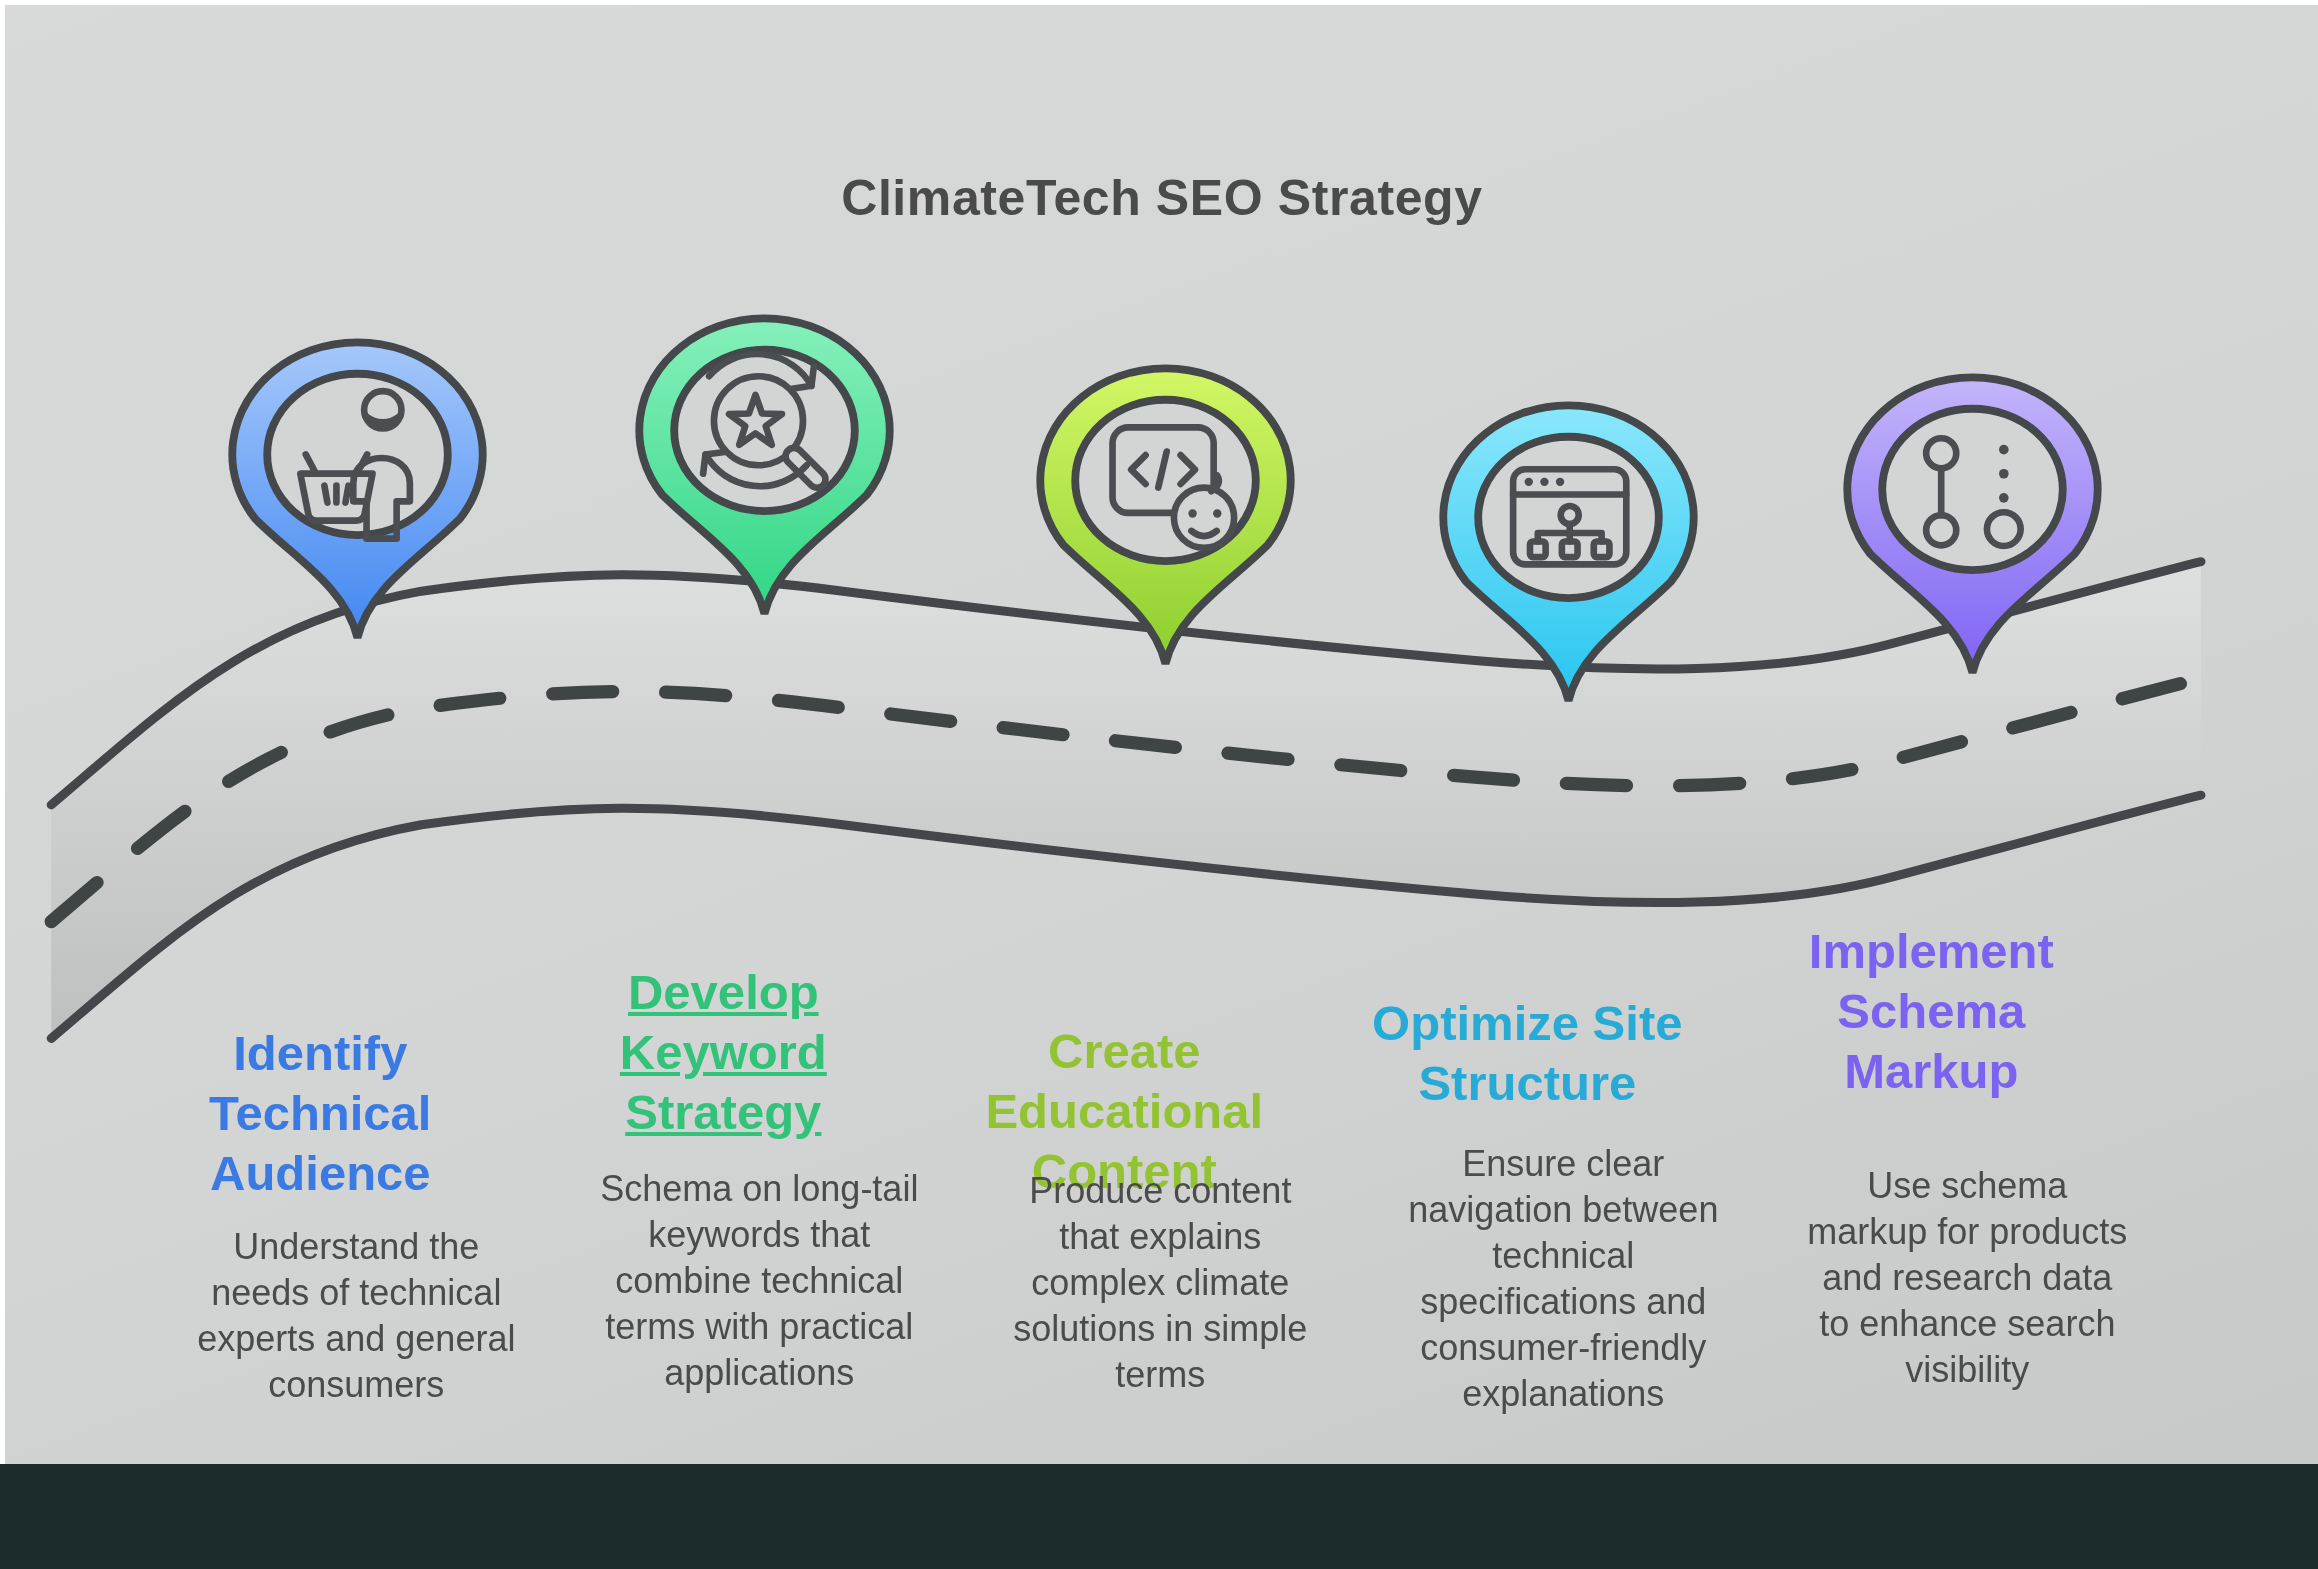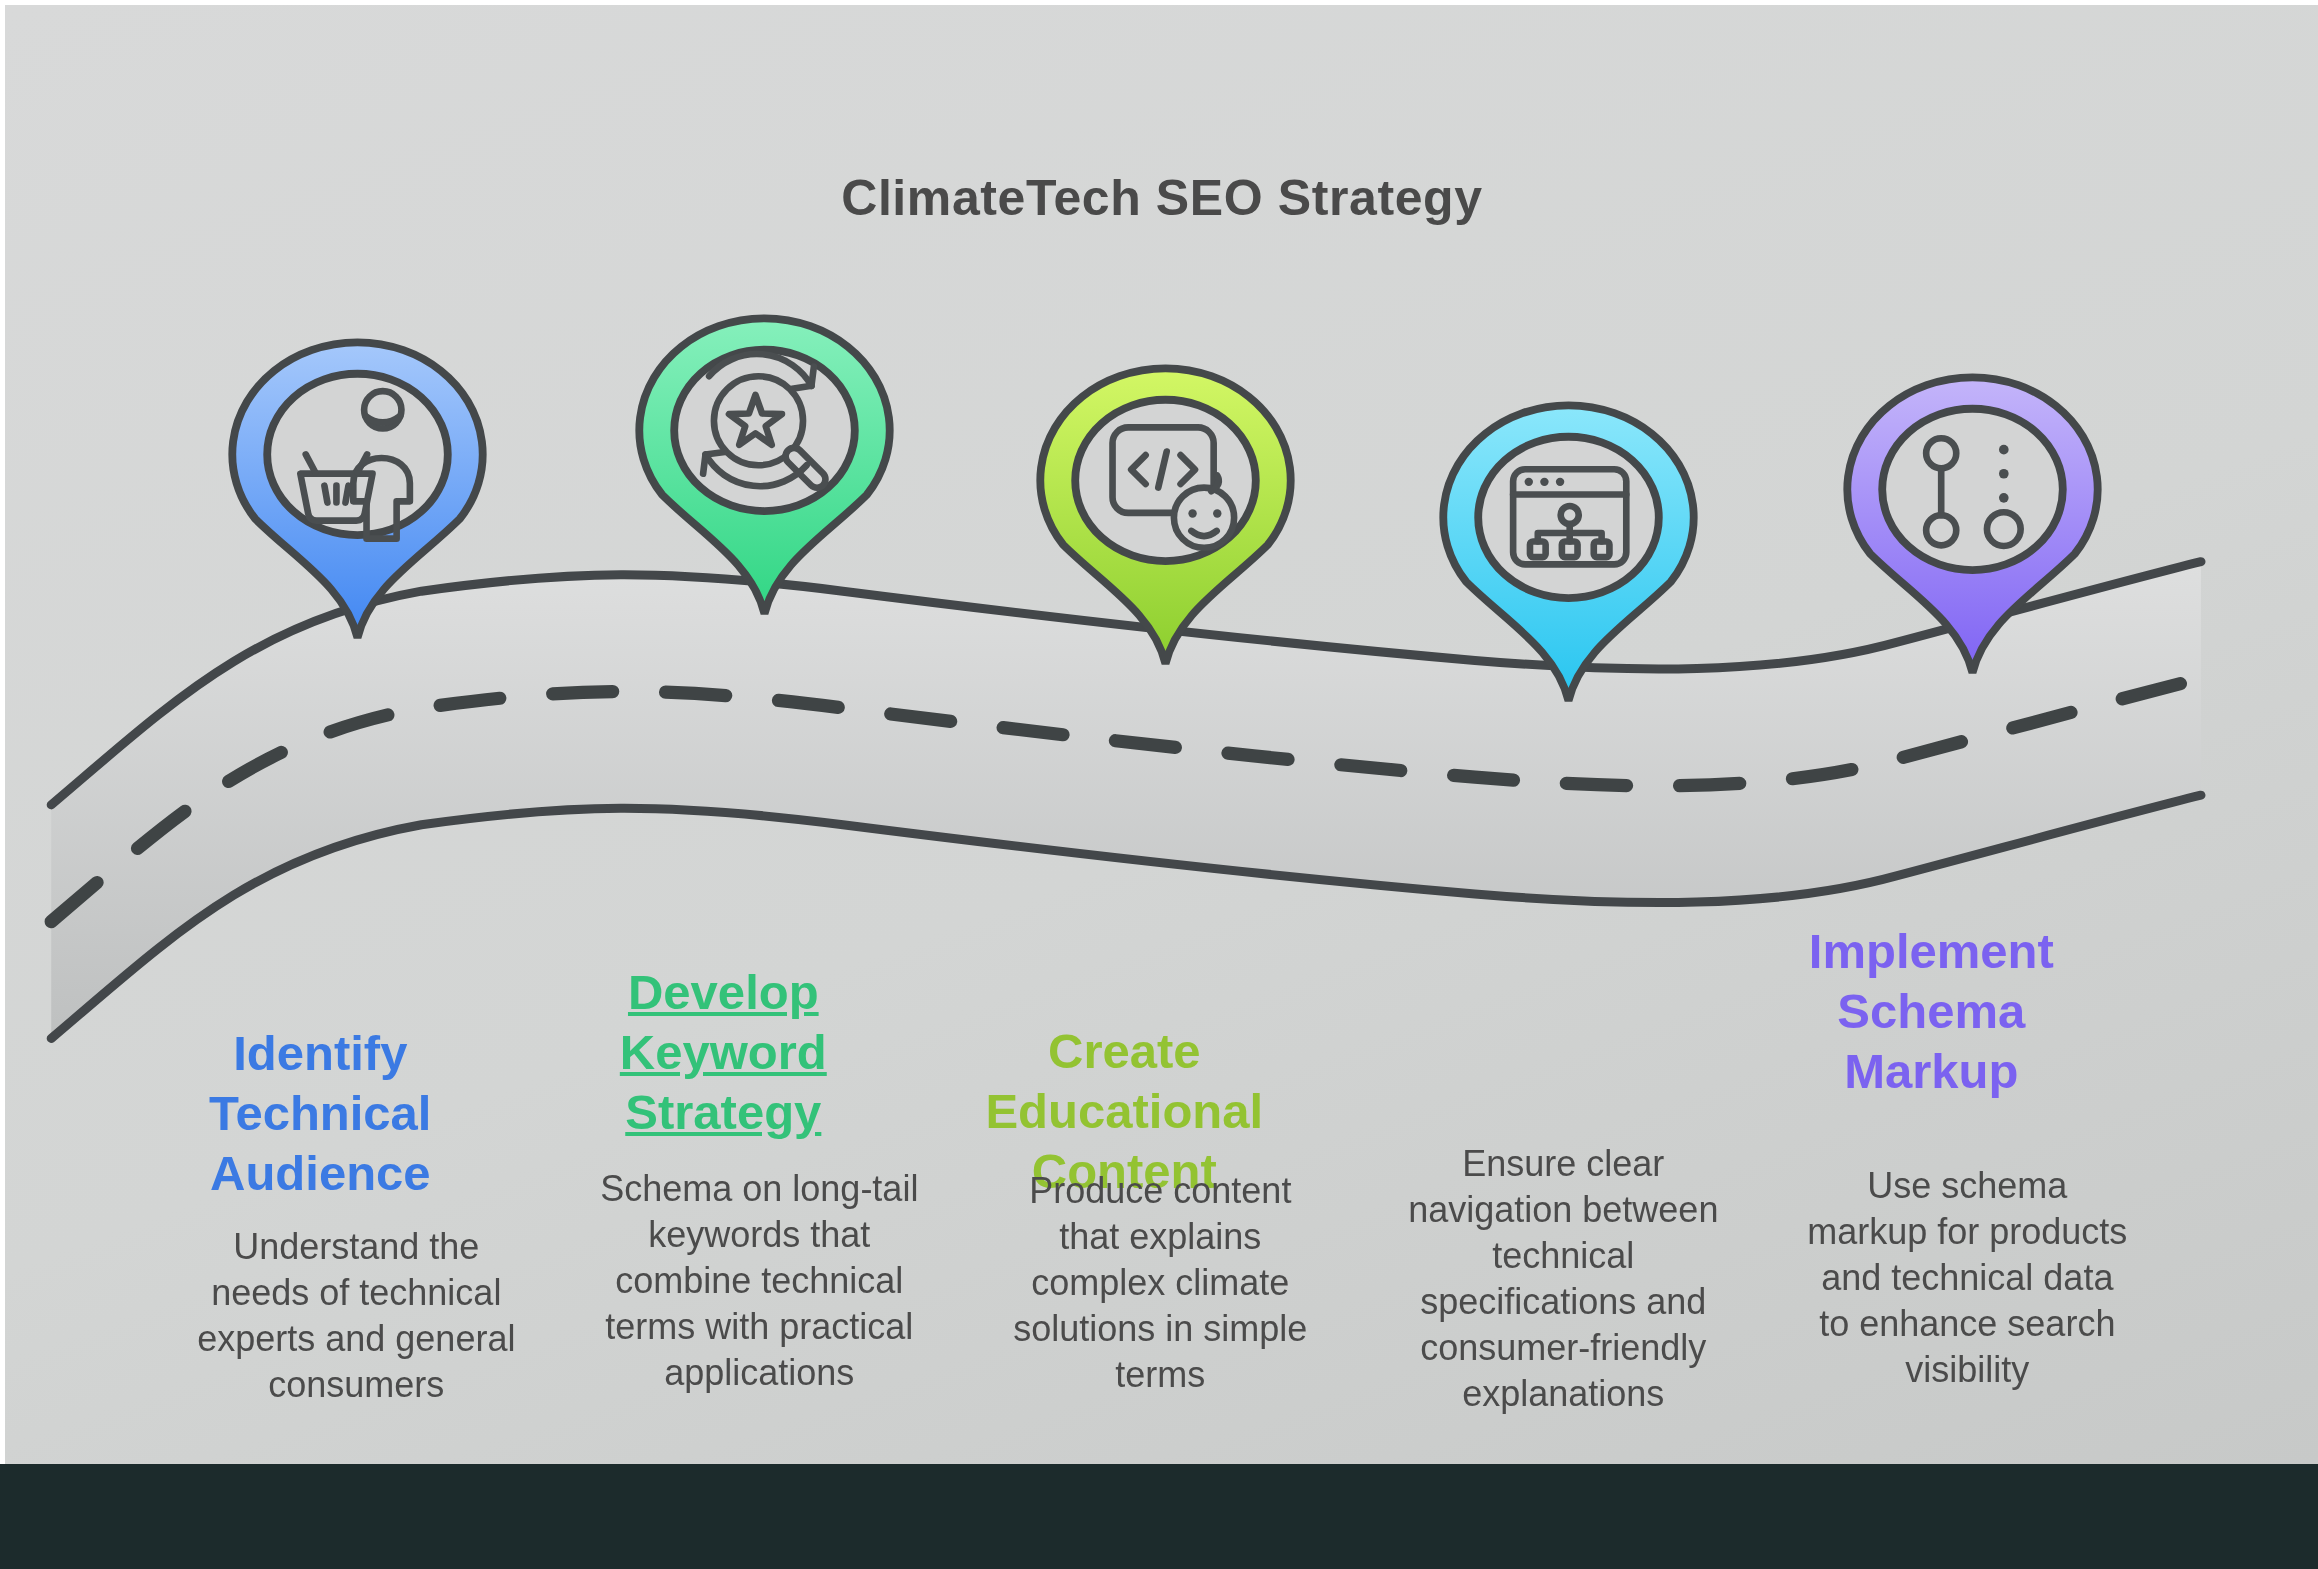--- a/index.html
+++ b/index.html
@@ -190,32 +190,34 @@
 
   <div class="col-heading hc2" style="left:927px;top:1016px;">Create
 Educational
 Content</div>
   <div class="col-body" style="left:957px;top:1163px;">Produce content
 that explains
 complex climate
 solutions in simple
 terms</div>
 
+  <div class="col-heading hc3" style="left:1330px;top:988px;">Optimize Site
+Structure</div>
   <div class="col-body" style="left:1360px;top:1136px;">Ensure clear
 navigation between
 technical
 specifications and
 consumer-friendly
 explanations</div>
 
   <div class="col-heading hc4" style="left:1734px;top:916px;">Implement
 Schema
 Markup</div>
   <div class="col-body" style="left:1764px;top:1158px;">Use schema
 markup for products
-and technical data
+and research data
 to enhance search
 visibility</div>
 
 </div>
 
 <div class="footer-bar"></div>
 
 
 </body></html>

